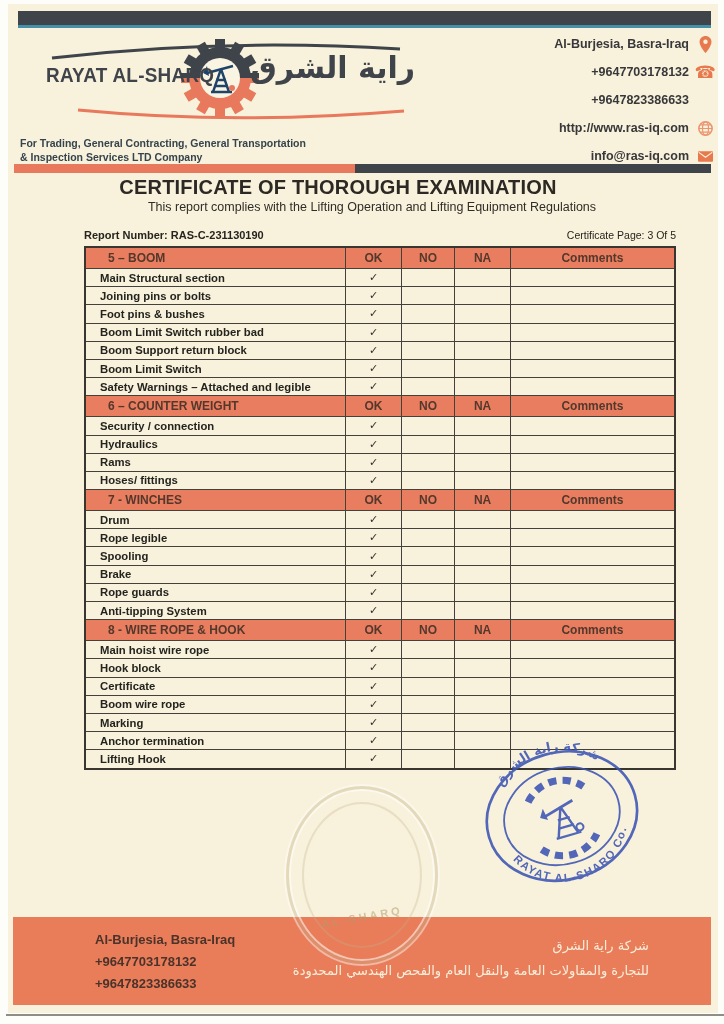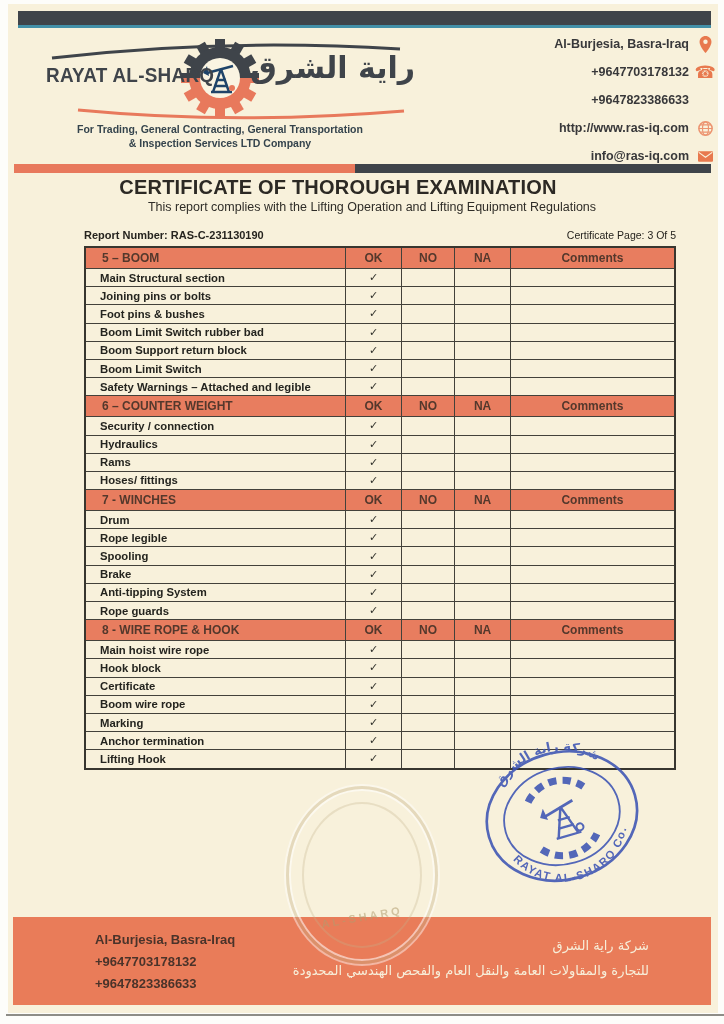--- a/index.html
+++ b/index.html
@@ -11,21 +11,21 @@
   
   .top-bar{position:absolute;left:18px;top:11px;width:693px;height:14px;background:#3f444a;
            border-bottom:3px solid #4390a8;z-index:2;}
 
   
   .logo-art{position:absolute;left:30px;top:26px;width:380px;height:100px;z-index:2;}
   .logo-en{position:absolute;left:46px;top:63px;width:150px;z-index:3;font-size:21px;font-weight:bold;
            color:#3f444a;letter-spacing:.3px;transform:scaleX(.9);transform-origin:left center;white-space:nowrap;}
   .logo-ar{position:absolute;left:250px;top:50px;width:135px;z-index:3;font-size:30px;font-weight:bold;
            color:#3f444a;font-family:"DejaVu Sans",sans-serif;white-space:nowrap;}
-  .tagline{position:absolute;left:20px;top:122px;width:400px;text-align:center;z-index:3;
+  .tagline{position:absolute;left:20px;top:136px;width:400px;z-index:3;
            font-size:10.5px;font-weight:bold;color:#35444d;line-height:14px;}
 
   
   .contact{position:absolute;right:10px;top:30px;width:250px;z-index:3;}
   .contact .crow{display:flex;justify-content:flex-end;align-items:center;height:28px;gap:7px;}
   .contact .txt{font-size:12.5px;font-weight:bold;color:#38383a;white-space:nowrap;}
   .contact .ic{width:18px;height:18px;display:flex;align-items:center;justify-content:center;flex:0 0 18px;}
   .contact .ic svg{width:15px;height:17px;}
   .contact .ic .glyph{color:#e8794e;font-size:17px;line-height:1;font-family:"DejaVu Sans",sans-serif;}
 
@@ -39,21 +39,21 @@
   .report-row{position:absolute;left:84px;top:229px;width:592px;display:flex;
               justify-content:space-between;align-items:flex-end;z-index:2;gap:39px;}
   .report-num{font-size:11px;font-weight:bold;color:#26241f;}
   .cert-page{font-size:10.5px;color:#26241f;}
 
   
   .checklist{position:absolute;left:84px;top:246px;width:592px;z-index:2;
              border-collapse:collapse;table-layout:fixed;border:2px solid #38362f;}
   .checklist td{border:1px solid #43413a;overflow:hidden;white-space:nowrap;}
   .sec-row td{background:#e87d5f;height:18px;font-weight:bold;font-size:12px;color:#54382c;}
-  .sec-row .sec-title{padding-left:16px;text-align:left;}
+  .sec-row .sec-title{padding-left:22px;text-align:left;}
   .sec-row .sec-col{text-align:center;}
   .item-row td{height:15.2px;font-size:11.3px;font-weight:bold;color:#24241f;}
   .item-row .label{padding-left:14px;}
   .item-row .mark{text-align:center;font-family:"DejaVu Sans",sans-serif;font-weight:normal;
                   font-size:11px;color:#31312b;}
 
   
   .stamp{position:absolute;left:475px;top:738px;width:175px;height:160px;z-index:3;
          transform:rotate(-16deg);opacity:.88;}
   .stamp svg{width:100%;height:100%;}
@@ -311,28 +311,28 @@
           <td class="cell"></td>
         </tr>
         <tr class="item-row">
           <td class="label">Brake</td>
           <td class="mark">✓</td>
           <td class="cell"></td>
           <td class="cell"></td>
           <td class="cell"></td>
         </tr>
         <tr class="item-row">
+          <td class="label">Rope guards</td>
+          <td class="mark">✓</td>
+          <td class="cell"></td>
+          <td class="cell"></td>
+          <td class="cell"></td>
+        </tr>
+        <tr class="item-row">
           <td class="label">Anti-tipping System</td>
-          <td class="mark">✓</td>
-          <td class="cell"></td>
-          <td class="cell"></td>
-          <td class="cell"></td>
-        </tr>
-        <tr class="item-row">
-          <td class="label">Rope guards</td>
           <td class="mark">✓</td>
           <td class="cell"></td>
           <td class="cell"></td>
           <td class="cell"></td>
         </tr>
         <tr class="sec-row">
           <td class="sec-title">8 - WIRE ROPE &amp; HOOK</td>
           <td class="sec-col">OK</td>
           <td class="sec-col">NO</td>
           <td class="sec-col">NA</td>

